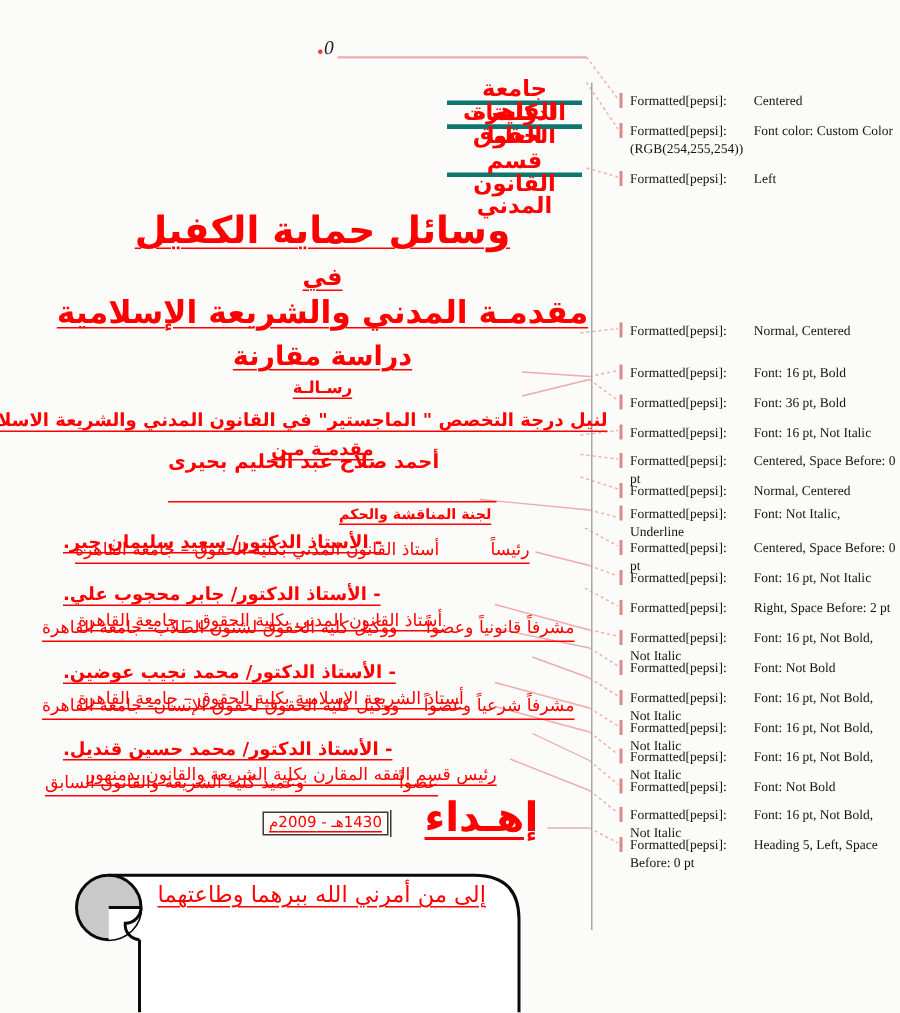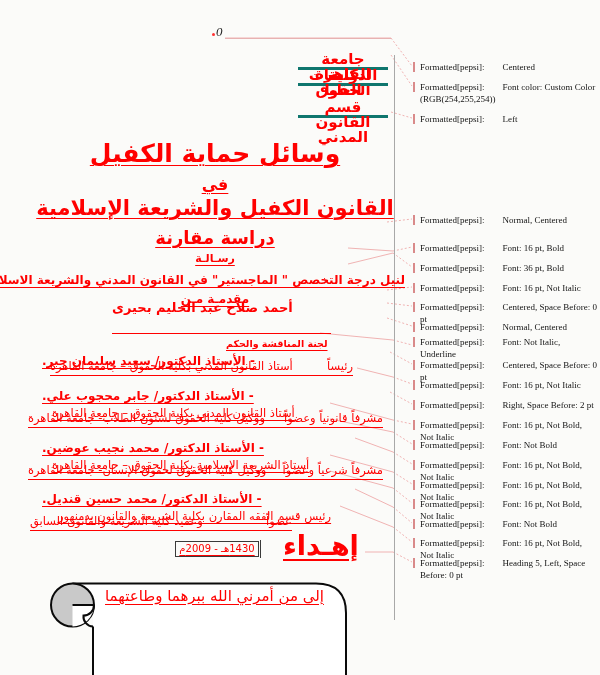--- a/index.html
+++ b/index.html
@@ -82,21 +82,21 @@
 <div class="topline"></div>
 <div class="pgnum">0</div>
 
 <div class="hdr-line" style="top:52px" dir="rtl">جامعة القاهرة</div>
 <div class="hdr-line" style="top:68px" dir="rtl">كلية الحقوق</div>
 <div class="hdr-line" style="top:68px" dir="rtl">الدراسات العليا</div>
 <div class="hdr-line" style="top:100px" dir="rtl">قسم القانون المدني</div>
 
 <div class="doc u center-line" style="top:127px;font-size:25px;font-weight:bold" dir="rtl">وسائل حماية الكفيل</div>
 <div class="doc u center-line" style="top:163px;font-size:16px;font-weight:bold" dir="rtl">في</div>
-<div class="doc u center-line" style="top:184px;font-size:21px;font-weight:bold" dir="rtl">القانون الكفيل والشريعة الإسلامية</div>
+<div class="doc u center-line" style="top:184px;font-size:21px;font-weight:bold" dir="rtl">مقدمـة المدني والشريعة الإسلامية</div>
 <div class="doc u center-line" style="top:215px;font-size:18px;font-weight:bold" dir="rtl">دراسة مقارنة</div>
 <div class="doc u center-line" style="top:240px;font-size:11px;font-weight:bold" dir="rtl">رسـالـة</div>
 <div class="doc u center-line" style="top:261px;font-size:12px;font-weight:bold" dir="rtl">لنيل درجة التخصص " الماجستير" في القانون المدني والشريعة الاسلامية</div>
 <div class="doc u center-line" style="top:280px;font-size:12px;font-weight:bold" dir="rtl">مقدمـة مـن</div>
 <div class="doc" style="top:297px;left:112px" dir="rtl">
   <span style="display:inline-block;border-bottom:1px solid #ff0000;padding:0 38px 18px 0;font-size:13px;font-weight:bold">أحمد صلاح عبد الحليم بحيرى</span>
 </div>
 
 <div class="doc u" style="top:326px;left:226px;font-size:9.5px;font-weight:bold" dir="rtl">لجنة المناقشة والحكم</div>
 

